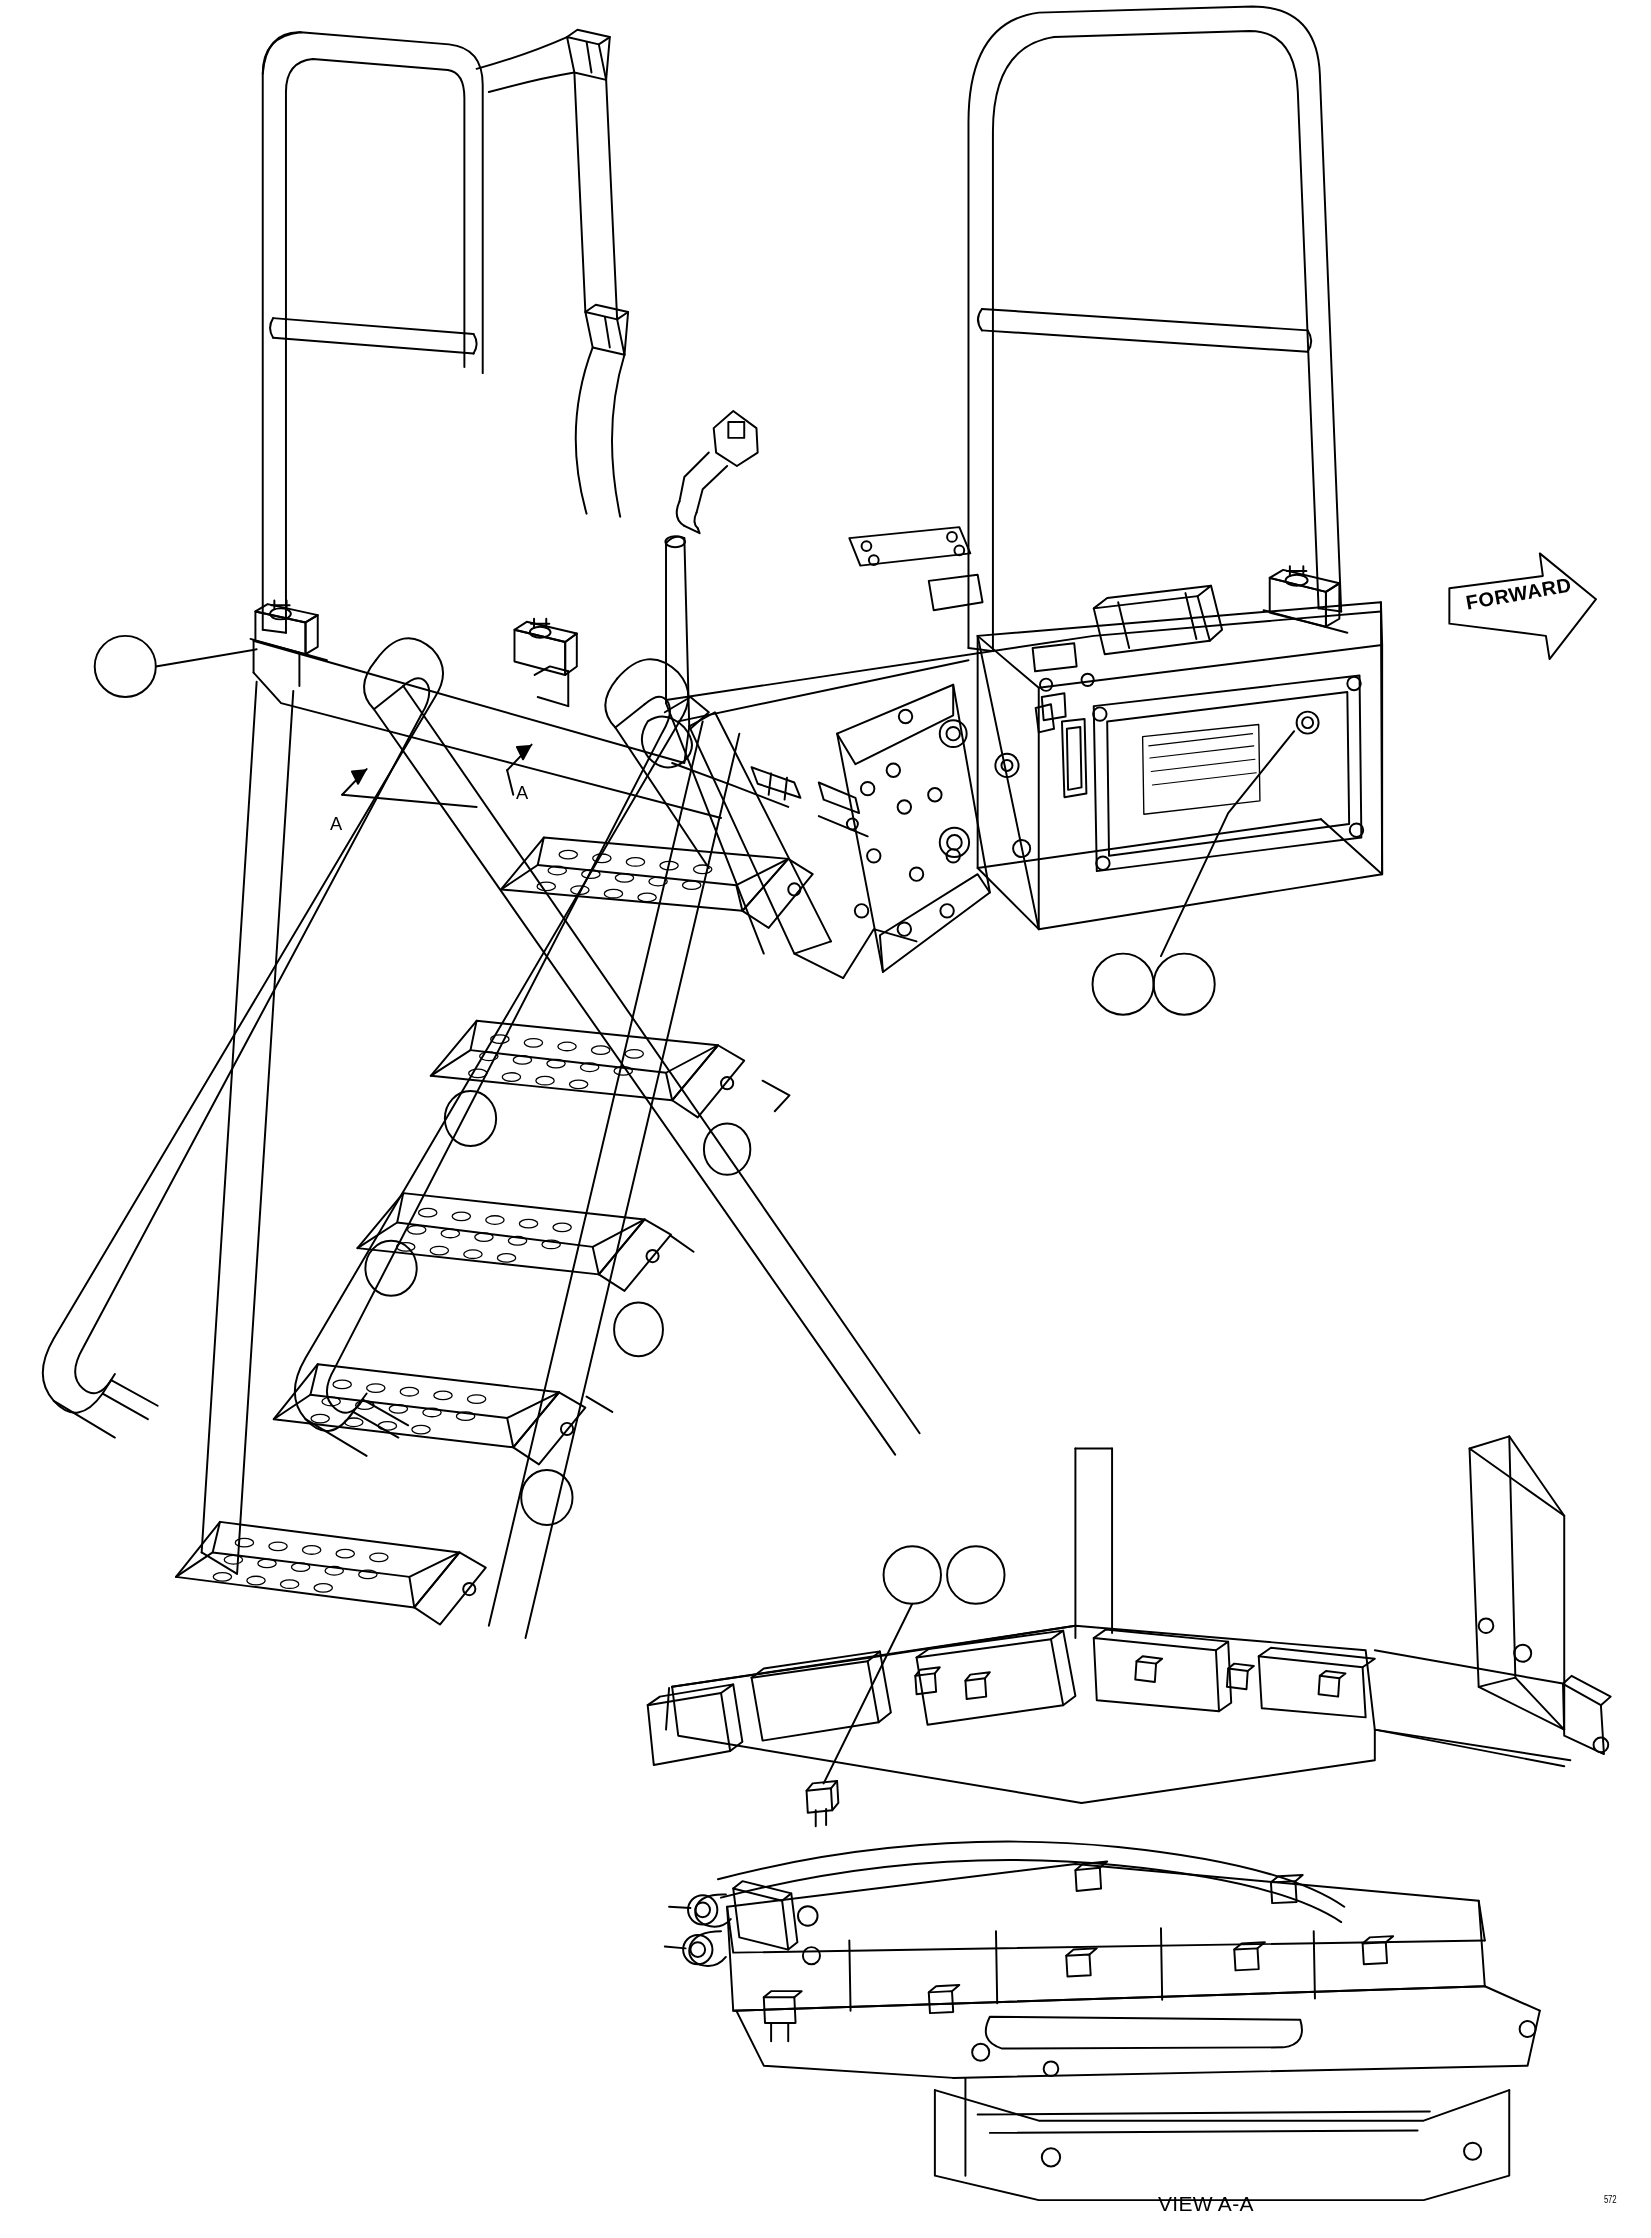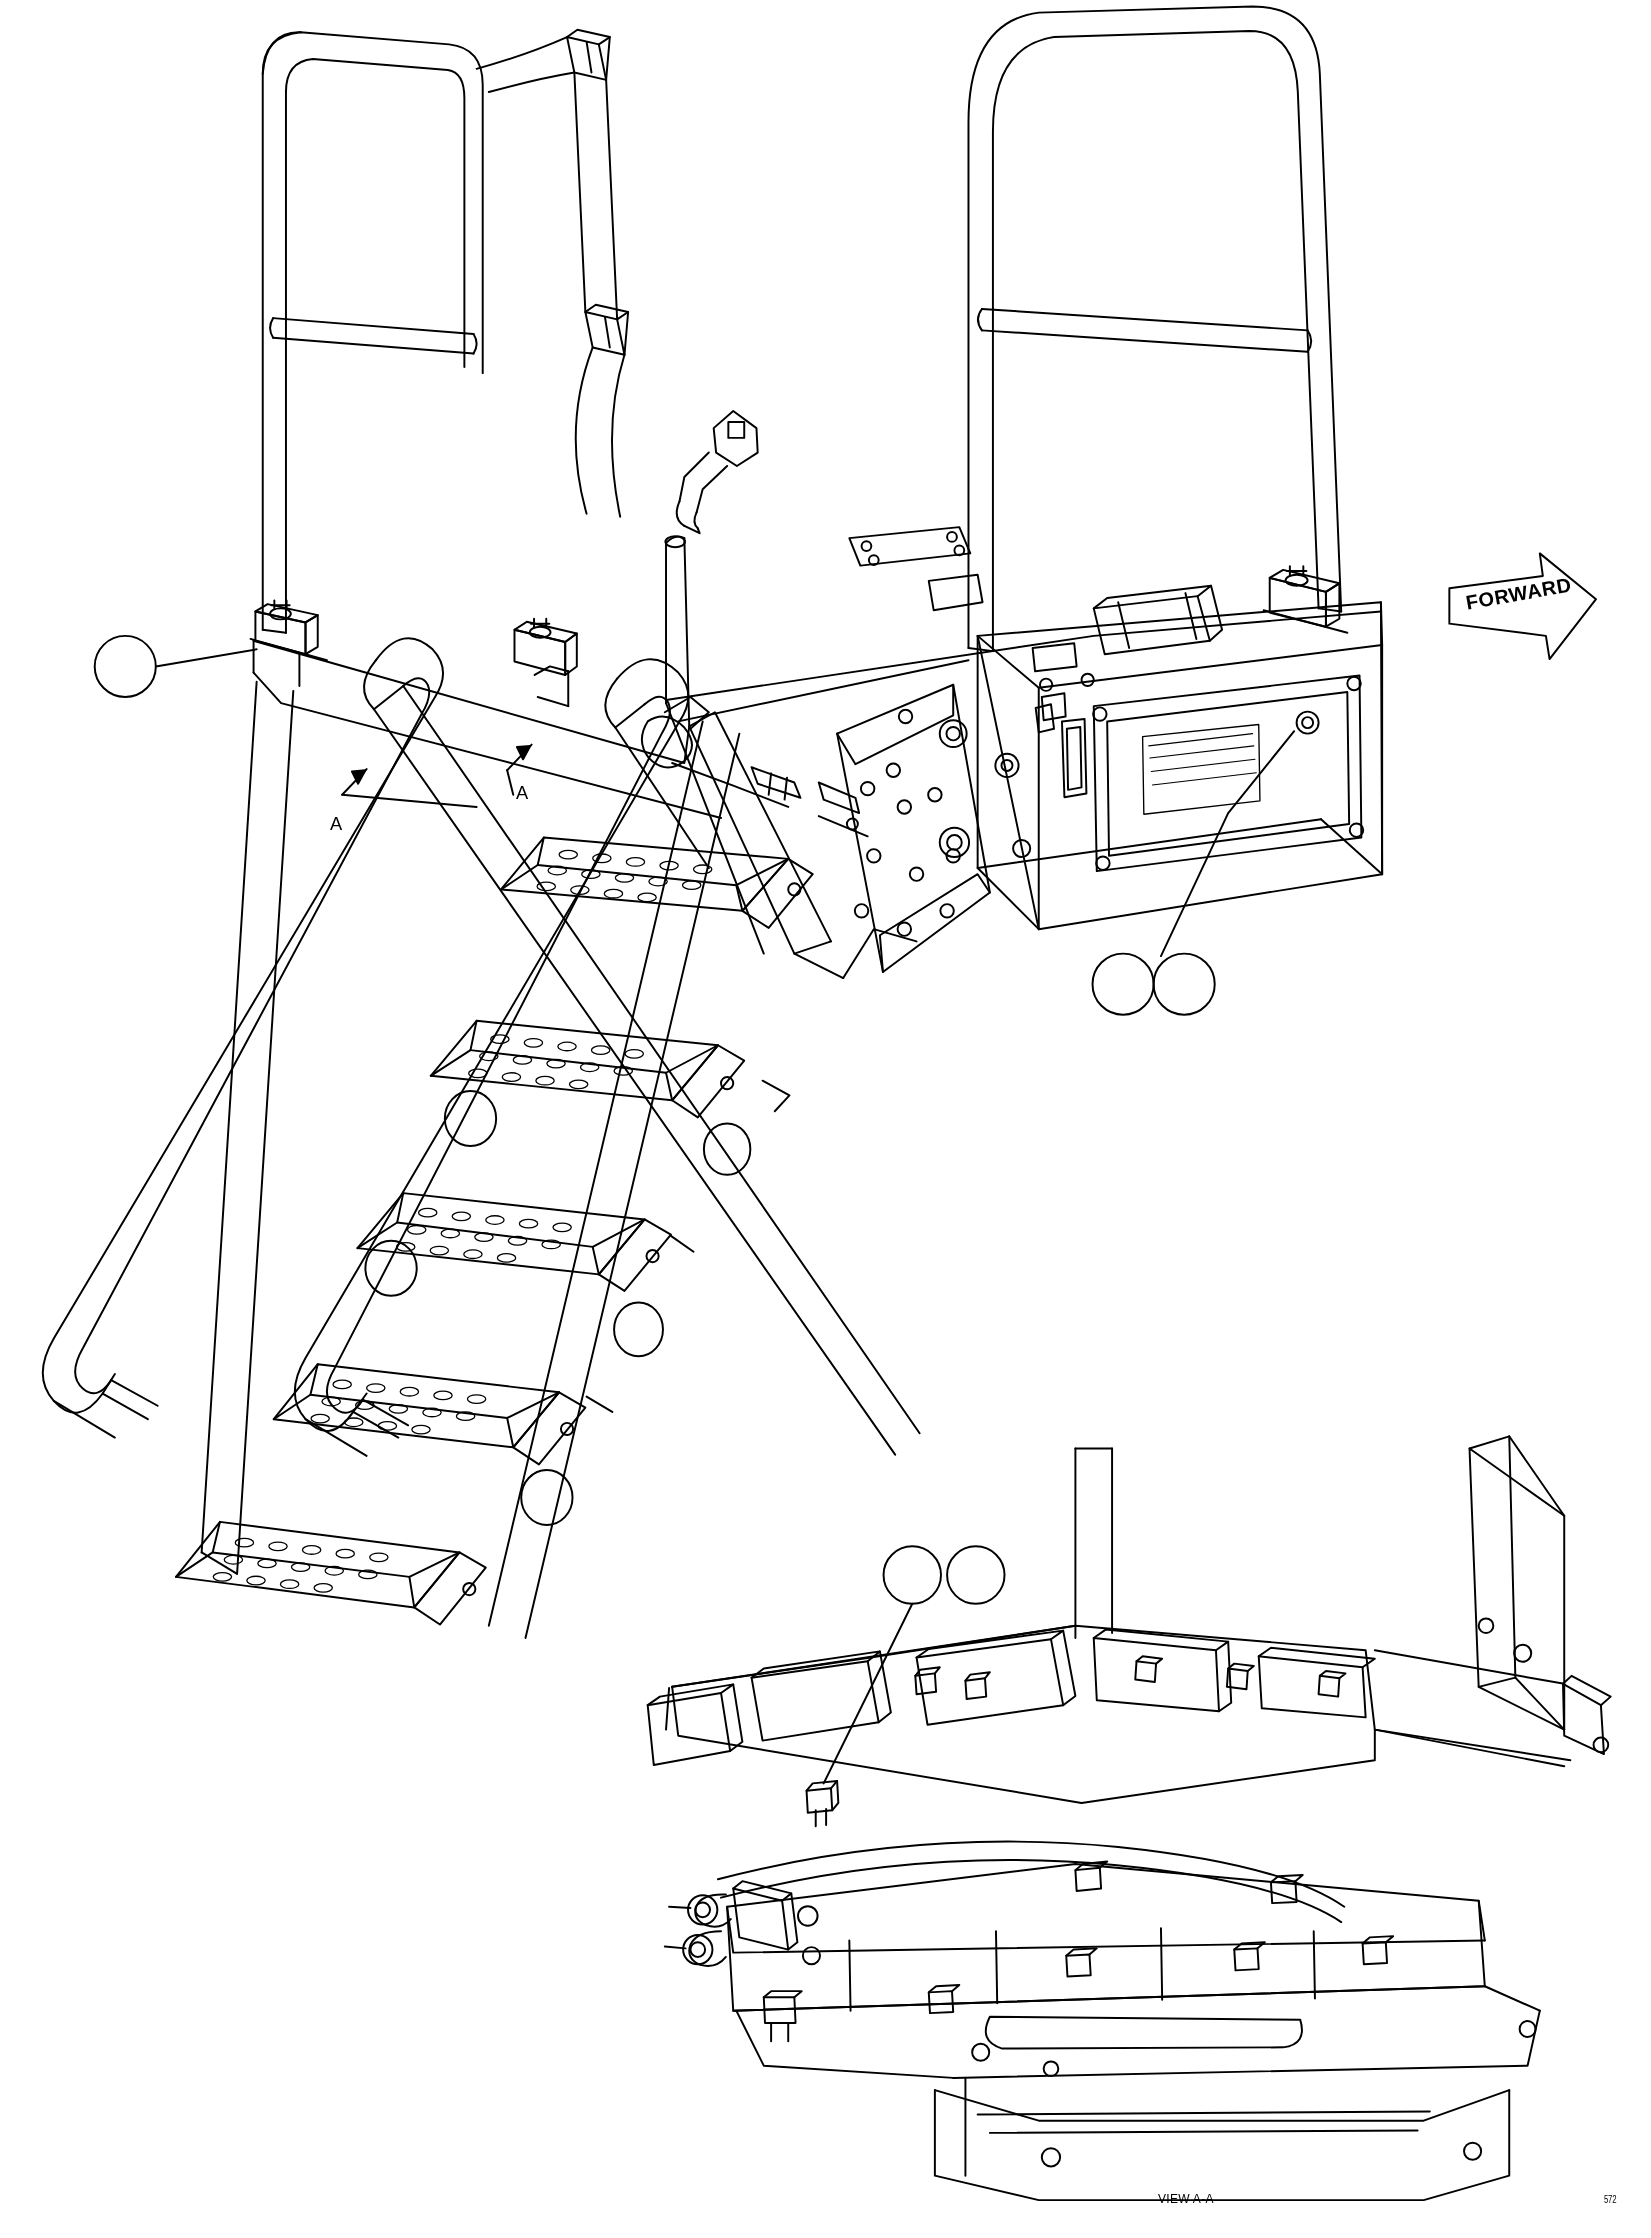--- a/index.html
+++ b/index.html
@@ -26,21 +26,21 @@
   }
   .label-text {
     position: absolute;
     font-family: "Liberation Sans", sans-serif;
     color: #000000;
     white-space: nowrap;
   }
   #view-aa-label {
     left: 1158px;
     top: 2192px;
-    font-size: 12px;
+    font-size: 21px;
     letter-spacing: 0.3px;
   }
   #sheet-code {
     left: 1604px;
     top: 2194px;
     font-size: 10.4px;
     letter-spacing: -0.3px;
     transform: scaleX(0.75);
     transform-origin: left top;
   }

